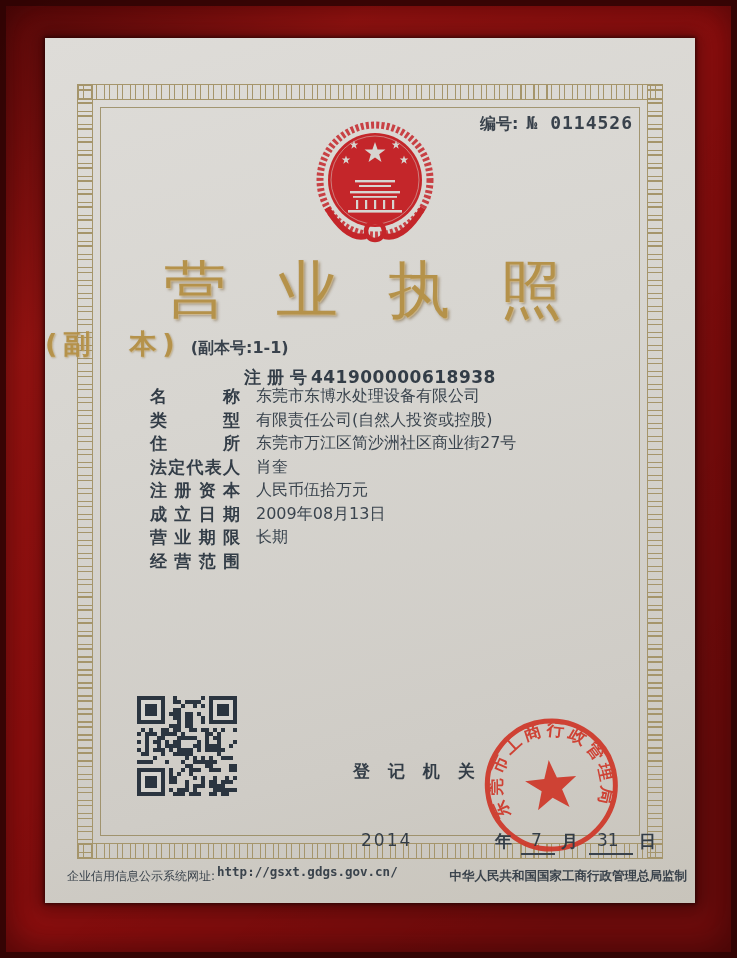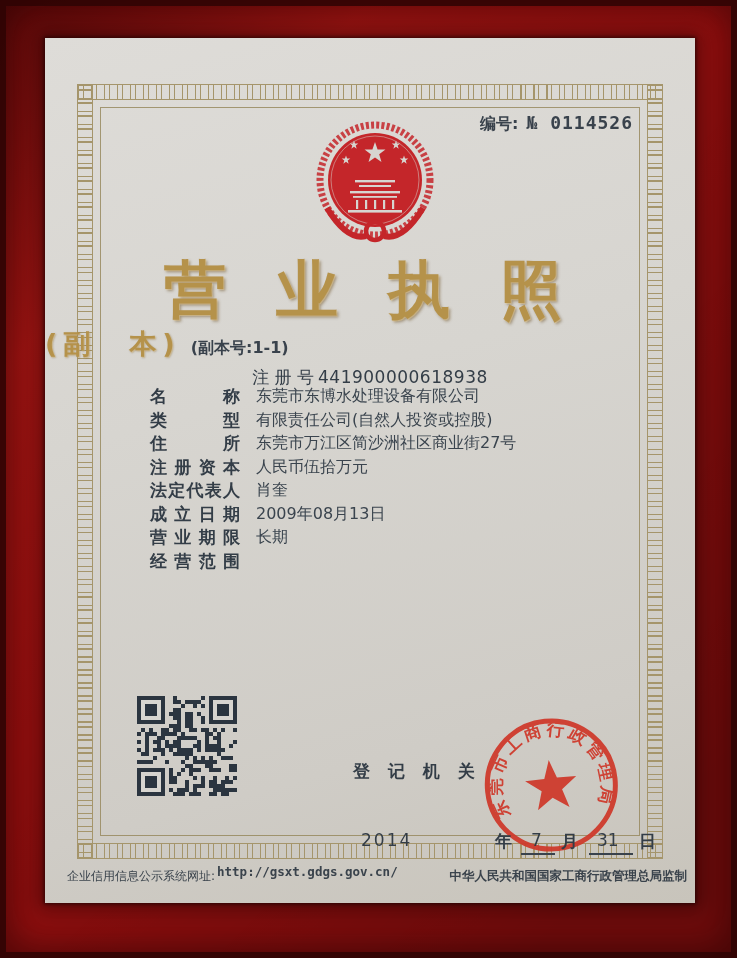--- a/index.html
+++ b/index.html
@@ -36,29 +36,29 @@
   .orn .b{bottom:0;border-top:1px solid #a5956b;}
   .orn .l{left:0;border-right:1px solid #a5956b;}
   .orn .r{right:0;border-left:1px solid #a5956b;}
   .orn-line{position:absolute;left:55px;right:55px;top:69px;bottom:67px;border:1px solid #948457;opacity:.8;}
   
   .serial{position:absolute;top:74px;right:62px;font-size:16px;font-weight:bold;color:#39424c;}
   .serial .no{font-family:"DejaVu Sans Mono",monospace;font-size:18px;letter-spacing:1px;margin-left:8px;}
   .emblem{position:absolute;top:82px;left:50%;margin-left:-55px;}
   .title{
     position:absolute;top:210px;left:0;width:100%;margin:0;text-align:center;
-    font-size:62px;font-weight:bold;color:#b5924a;
+    font-size:62px;font-weight:normal;color:#b5924a;
     letter-spacing:50px;padding-left:36px;box-sizing:border-box;
     text-shadow:1px 1px 0 rgba(235,205,140,.45), 2px 2px 3px rgba(90,60,10,.45);
   }
   .sub-row{position:absolute;top:288px;left:0;width:100%;display:flex;justify-content:flex-start;align-items:baseline;gap:10px;}
   .copy-type{font-size:27px;font-weight:bold;color:#b5924a;letter-spacing:6px;
     text-shadow:1px 1px 0 rgba(235,205,140,.4),1px 1px 2px rgba(90,60,10,.4);}
   .copy-no{font-size:16px;font-weight:bold;color:#39424c;}
-  .regno-row{position:absolute;top:328px;left:0;width:100%;text-align:center;font-weight:normal;font-size:17px;color:#333d47;}
+  .regno-row{position:absolute;top:328px;left:0;width:100%;text-align:center;font-weight:bold;font-size:17px;color:#333d47;}
   .regno-row .num{margin-left:4px;letter-spacing:.5px;}
   
   .fields{position:absolute;left:105px;top:348px;width:472px;}
   .frow{display:flex;margin-bottom:3px;line-height:20.5px;}
   .flabel{width:90px;margin-right:16px;flex:none;font-weight:bold;font-size:17px;
     text-align:justify;text-align-last:justify;-moz-text-align-last:justify;color:#333d47;}
   .fvalue{width:366px;font-size:16px;color:#3a444e;}
   
   .qr{position:absolute;left:92px;top:658px;width:100px;height:100px;}
   .registry{position:absolute;left:308px;top:722px;font-size:17px;font-weight:bold;letter-spacing:6px;color:#333d47;}
@@ -142,26 +142,26 @@
     </div>
     <div class="frow">
       <span class="flabel">类型</span>
       <span class="fvalue">有限责任公司(自然人投资或控股)</span>
     </div>
     <div class="frow">
       <span class="flabel">住所</span>
       <span class="fvalue">东莞市万江区简沙洲社区商业街27号</span>
     </div>
     <div class="frow">
+      <span class="flabel">法定代表人</span>
+      <span class="fvalue">肖奎</span>
+    </div>
+    <div class="frow">
       <span class="flabel">注册资本</span>
       <span class="fvalue">人民币伍拾万元</span>
-    </div>
-    <div class="frow">
-      <span class="flabel">法定代表人</span>
-      <span class="fvalue">肖奎</span>
     </div>
     <div class="frow">
       <span class="flabel">成立日期</span>
       <span class="fvalue">2009年08月13日</span>
     </div>
     <div class="frow">
       <span class="flabel">营业期限</span>
       <span class="fvalue">长期</span>
     </div>
     <div class="frow">

